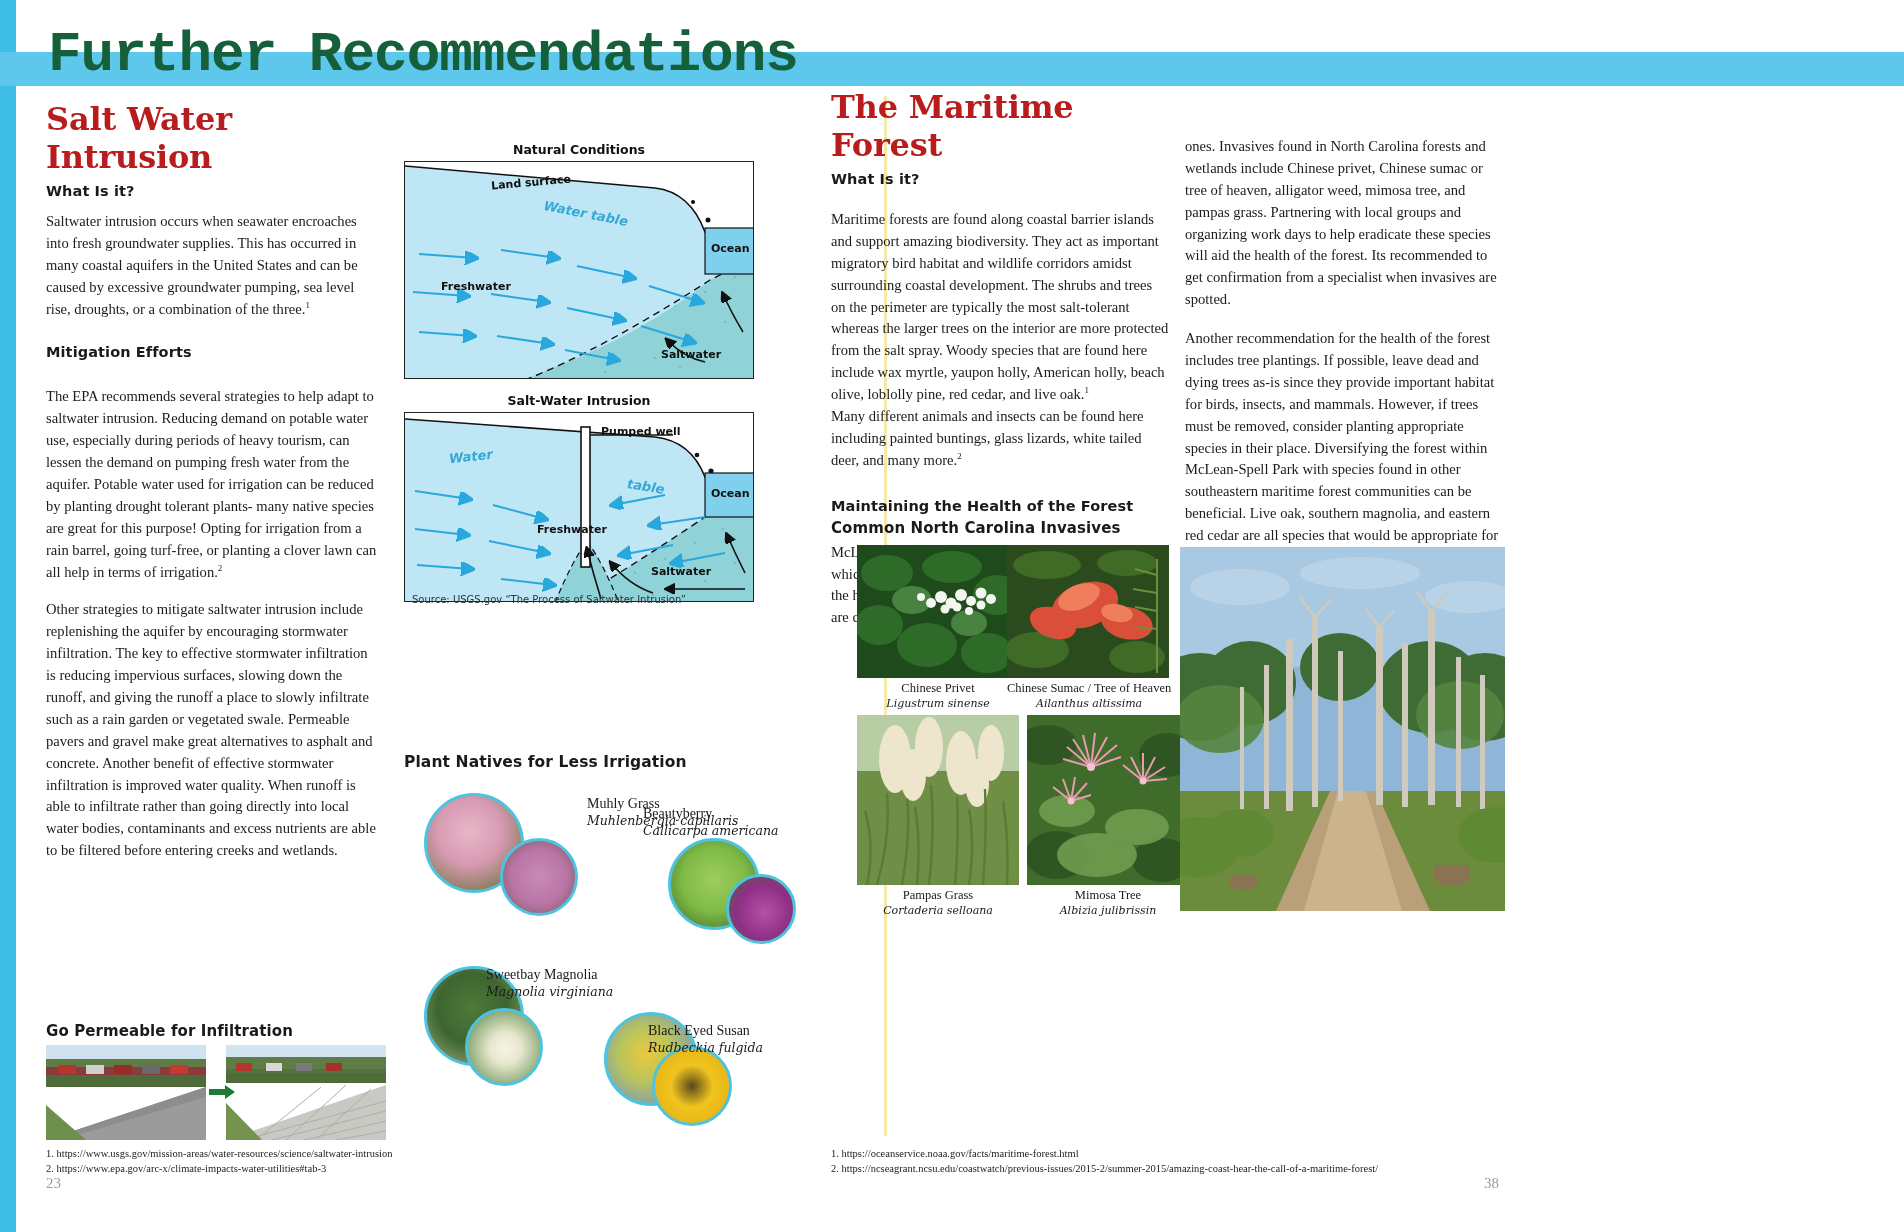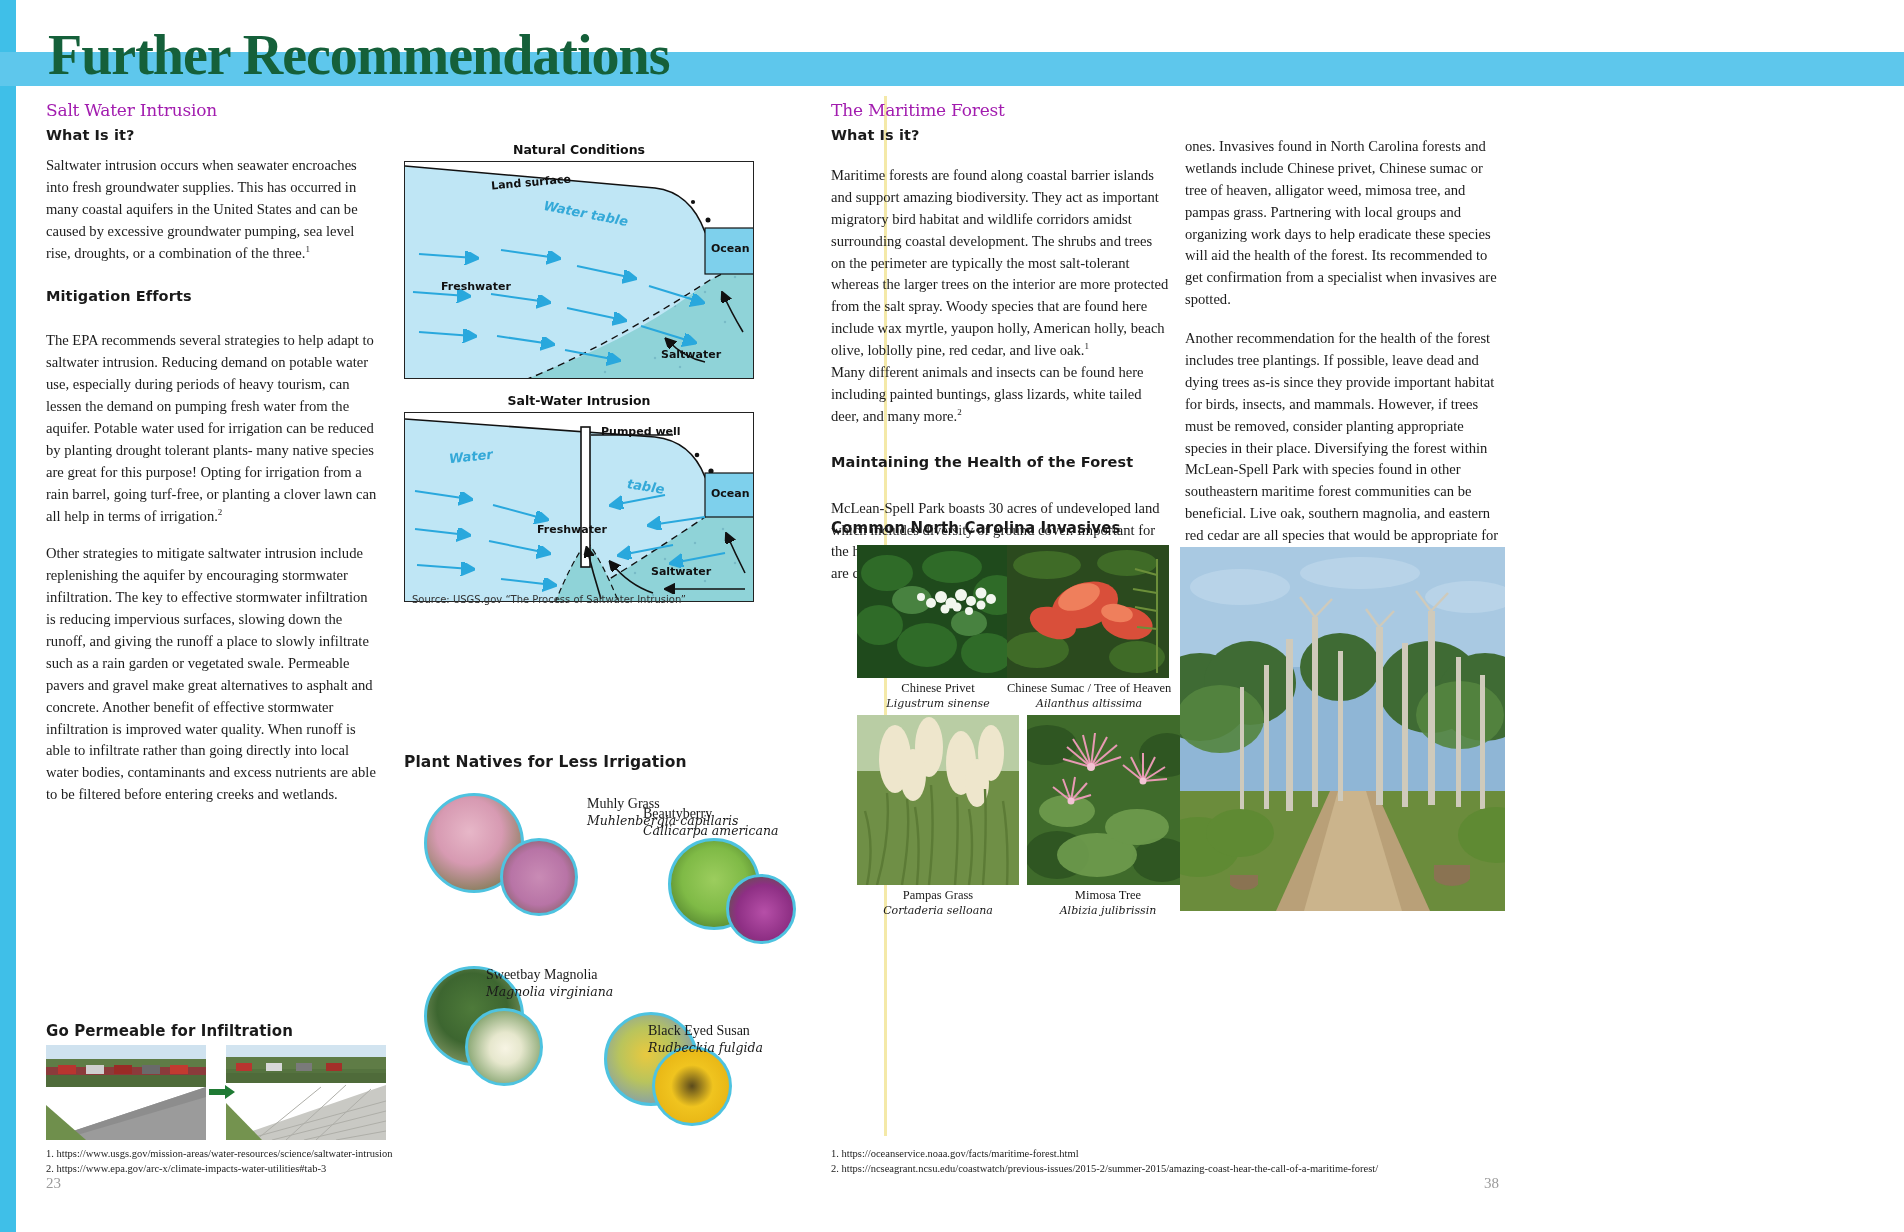--- a/index.html
+++ b/index.html
@@ -17,39 +17,39 @@
   .left-edge-bar{
     position:absolute; left:0; top:0; width:16px; height:1232px;
     background:#3fbfe8;
   }
   .title-band{
     position:absolute; left:0; top:52px; width:1904px; height:34px;
     background:#5ec7ec;
   }
   .page-title{
     position:absolute; left:48px; top:27px;
-    font-family:Liberation Serif, serif;
+    font-family:Liberation Mono, monospace;
     font-weight:700;
     font-size:56px;
     letter-spacing:-1px;
     color:#15603a;
     line-height:1;
     z-index:4;
   }
   .spread-divider{
     position:absolute; left:884px; top:96px; width:3px; height:1040px;
     background:#f4e9a8;
   }
 
   
   .sec-title{
     font-family:"DejaVu Serif", serif;
-    font-weight:400;
-    font-size:17px;
-    color:#a21caf;
+    font-weight:700;
+    font-size:32px;
+    color:#b91c1c;
     letter-spacing:-0.2px;
   }
   .sub-head{
     font-family:"DejaVu Sans", sans-serif;
     font-weight:700;
     font-size:14.5px;
     color:#1a1a1a;
     letter-spacing:0.1px;
   }
   .body-txt{
@@ -139,21 +139,21 @@
 
   
   #perm-head{ position:absolute; left:46px; top:1022px; }
   #perm-imgs{ position:absolute; left:46px; top:1045px; width:340px; height:95px; }
   .perm-img{ position:absolute; top:0; width:160px; height:95px; overflow:hidden; }
   .arrow-green{
     position:absolute; left:163px; top:40px; width:26px; height:14px;
   }
 
   
-  #r-col1{ position:absolute; left:831px; top:100px; width:338px; }
+  #r-col1{ position:absolute; left:831px; top:88px; width:338px; }
   #r-col2{ position:absolute; left:1185px; top:136px; width:320px; }
   #r-col1 .sec-title{ margin:0 0 7px 0; }
   #r-col1 .sub-head{ margin:0 0 12px 0; }
 
   #invasives-head{ position:absolute; left:831px; top:519px; }
   .inv-cell{ position:absolute;margin-left:24px; }
   .inv-photo{ width:162px; height:133px; overflow:hidden; position:relative; }
   .inv-cap{
     text-align:center;
     font-family:"Liberation Serif", serif;

